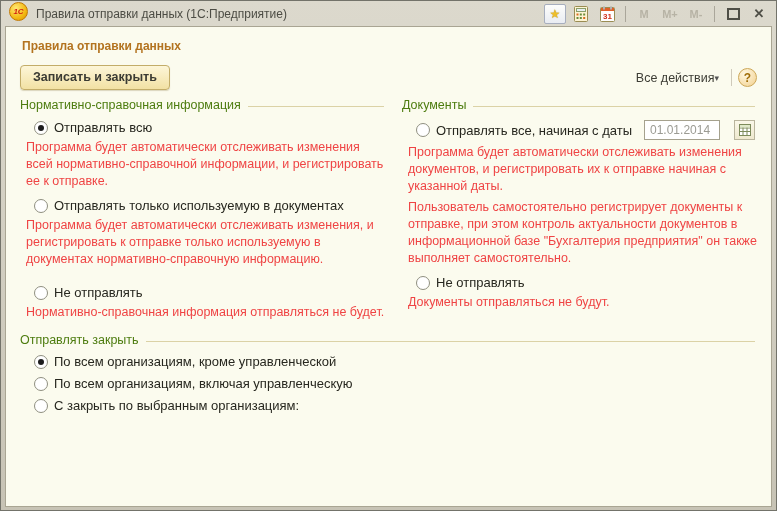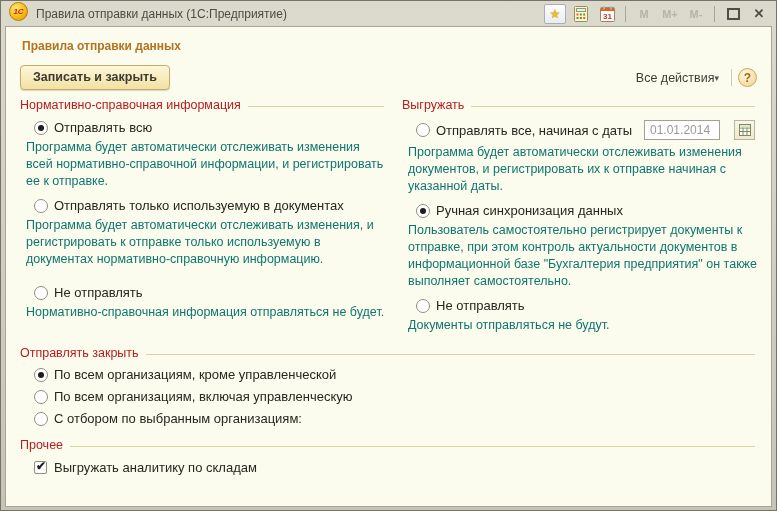--- a/index.html
+++ b/index.html
@@ -35,31 +35,31 @@
   .toolbar-right{margin-left:auto;display:flex;align-items:center;}
   .all-actions{background:none;border:none;font-family:inherit;font-size:12.5px;color:#3d3d35;
                display:flex;align-items:center;padding:2px 6px;cursor:default;}
   .all-actions .arr{font-size:9px;color:#555;}
   .vsep{width:1px;height:17px;background:#cfcaba;margin:0 6px;}
   .help-btn{width:19px;height:19px;border-radius:50%;border:1px solid #cda757;
             background:radial-gradient(circle at 35% 30%,#fff8e2,#f2d08e);
             color:#a06d08;font-weight:bold;font-size:12px;display:flex;align-items:center;
             justify-content:center;font-family:inherit;cursor:default;}
   
-  .group-header{display:flex;align-items:center;font-size:12.5px;color:#b91c1c;margin-top:4px;}
+  .group-header{display:flex;align-items:center;font-size:12.5px;color:#4d7c0f;margin-top:4px;}
   .group-header .line{flex:1;height:1px;background:#dbd2a6;margin:3px 2px 0 7px;}
   .columns{display:flex;}
   .col-left{width:366px;flex:none;}
   .col-right{flex:1;margin-left:16px;}
   .opt-row{display:flex;align-items:center;margin:8px 0 0 14px;font-size:13px;color:#27271f;}
   .radio{width:12px;height:12px;border-radius:50%;background:#fff;border:1px solid #8f8f80;
          flex:none;margin-right:6px;position:relative;}
   .radio.selected::after{content:"";position:absolute;left:3px;top:3px;width:6px;height:6px;
          border-radius:50%;background:#1d1d1d;}
-  .desc{color:#0f766e;font-size:12.5px;line-height:17px;margin:4px 0 0 6px;}
+  .desc{color:#ef4444;font-size:12.5px;line-height:17px;margin:4px 0 0 6px;}
   .date-widget{display:flex;align-items:center;margin-left:12px;gap:12px;}
   .date-input{box-sizing:border-box;width:76px;height:20px;border:1px solid #a5a18d;background:#fff;
               color:#9b9b93;font-family:inherit;font-size:12px;padding:1px 5px;}
   .picker-btn{box-sizing:border-box;width:21px;height:20px;margin-left:2px;border:1px solid #b9b49c;
               background:linear-gradient(#faf7e8,#efe9cf);display:flex;align-items:center;
               justify-content:center;padding:0;cursor:default;}
   .tight .opt-row{margin-top:7px;}
   .link{display:inline-block;color:#3a66c8;font-size:12.5px;text-decoration:underline;cursor:default;}
   .link-organizations{margin:8px 0 0 15px;}
   .cb-row{display:flex;align-items:center;margin:8px 0 0 14px;font-size:13px;color:#27271f;}
@@ -149,43 +149,39 @@
             <div class="desc" style="margin-bottom: 17px;">Программа будет автоматически отслеживать изменения, и регистрировать к отправке только используемую в документах нормативно-справочную информацию.</div>
             <div class="opt-row">
               <span class="radio"></span>
               <span>Не отправлять</span>
             </div>
             <div class="desc">Нормативно-справочная информация отправляться не будет.</div>
           </div>
       </div>
       <div class="col-right">
         <div class="group-header">
-          <span>Выгружать</span>
+          <span>Документы</span>
             <span class="line"></span>
         </div>
         <div id="doc-options">
             <div class="opt-row">
               <span class="radio"></span>
               <span>Отправлять все, начиная с даты</span>
               <span class="date-widget">
                 <input class="date-input" value="01.01.2014" style="">
                 <button class="picker-btn">
                   <svg width="12" height="12" viewBox="0 0 12 12">
                     <rect x="0.5" y="0.5" width="11" height="11" fill="#fff" stroke="#7c8a5a"></rect>
                     <path d="M0.5 4 H11.5 M0.5 7.5 H11.5 M4 0.5 V11.5 M8 0.5 V11.5" stroke="#7c8a5a" stroke-width="1"></path>
                     <rect x="1" y="1" width="10" height="2.5" fill="#dfe8c8"></rect>
                   </svg>
                 </button>
               </span>
             </div>
             <div class="desc">Программа будет автоматически отслеживать изменения документов, и регистрировать их к отправке начиная с указанной даты.</div>
-            <div class="opt-row">
-              <span class="radio selected"></span>
-              <span>Ручная синхронизация данных</span>
-            </div>
             <div class="desc">Пользователь самостоятельно регистрирует документы к отправке, при этом контроль актуальности документов в информационной базе "Бухгалтерия предприятия" он также выполняет самостоятельно.</div>
             <div class="opt-row">
               <span class="radio"></span>
               <span>Не отправлять</span>
             </div>
             <div class="desc">Документы отправляться не будут.</div>
           </div>
       </div>
     </div>
 
@@ -198,33 +194,20 @@
           <div class="opt-row">
             <span class="radio selected"></span>
             <span>По всем организациям, кроме управленческой</span>
           </div>
           <div class="opt-row">
             <span class="radio"></span>
             <span>По всем организациям, включая управленческую</span>
           </div>
           <div class="opt-row">
             <span class="radio"></span>
-            <span>С отбором по выбранным организациям:</span>
+            <span>С закрыть по выбранным организациям:</span>
           </div>
         </div>
     </div>
 
-    <div style="margin-top:12px;">
-      <div class="group-header">
-        <span>Прочее</span>
-          <span class="line"></span>
-      </div>
-      <div class="cb-row">
-        <span class="cb">
-            <span class="check">✔</span>
-          </span>
-        <span>Выгружать аналитику по складам</span>
-      </div>
-
-    </div>
 
   </div>
 </div>
 
 </body></html>

